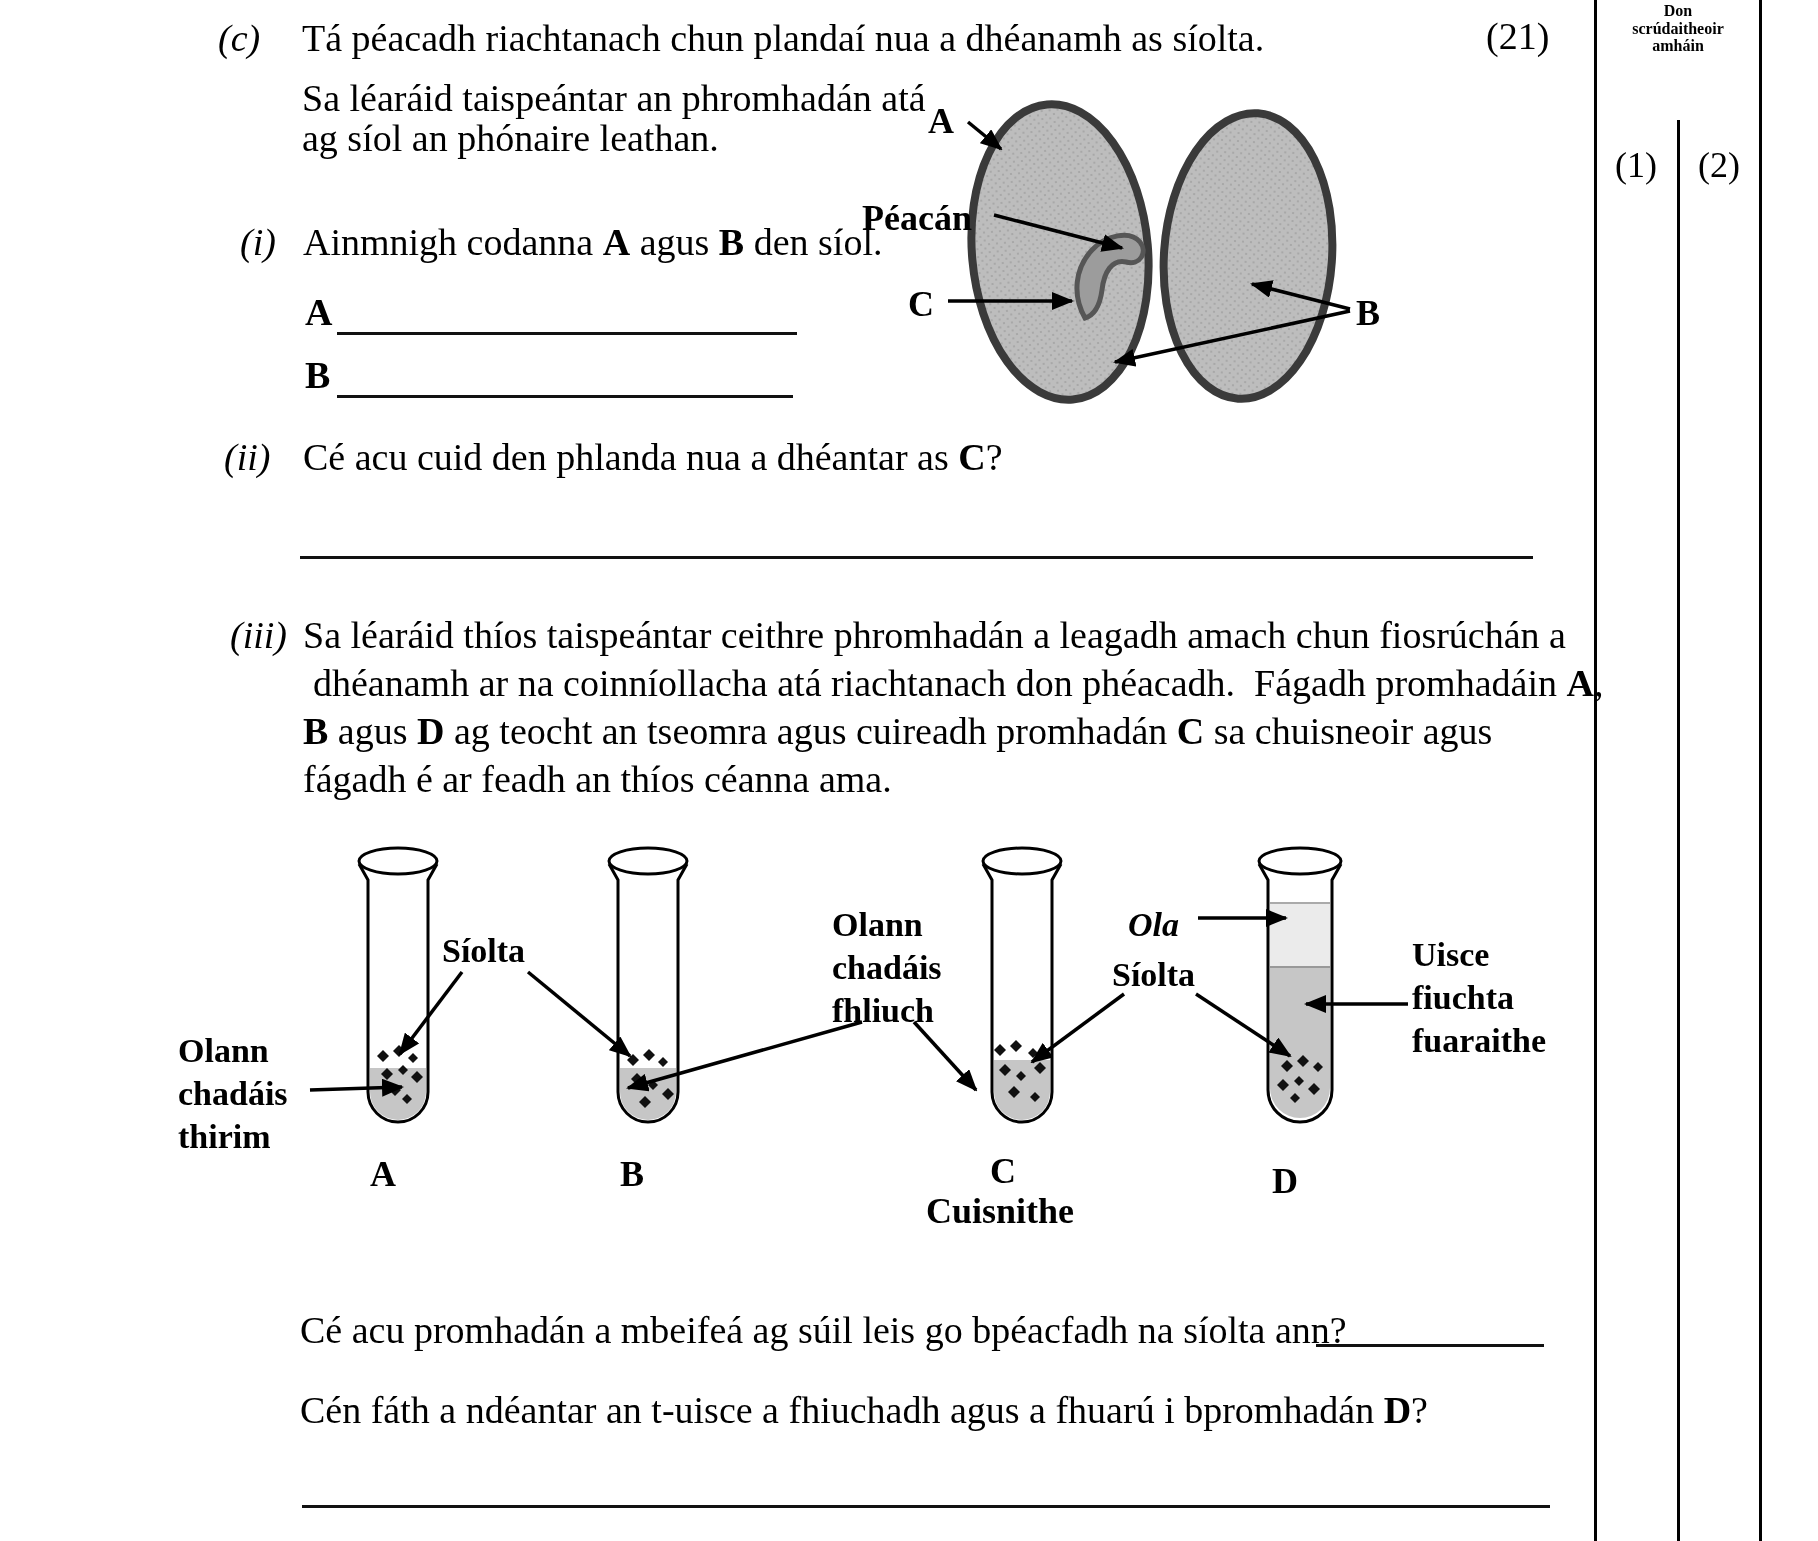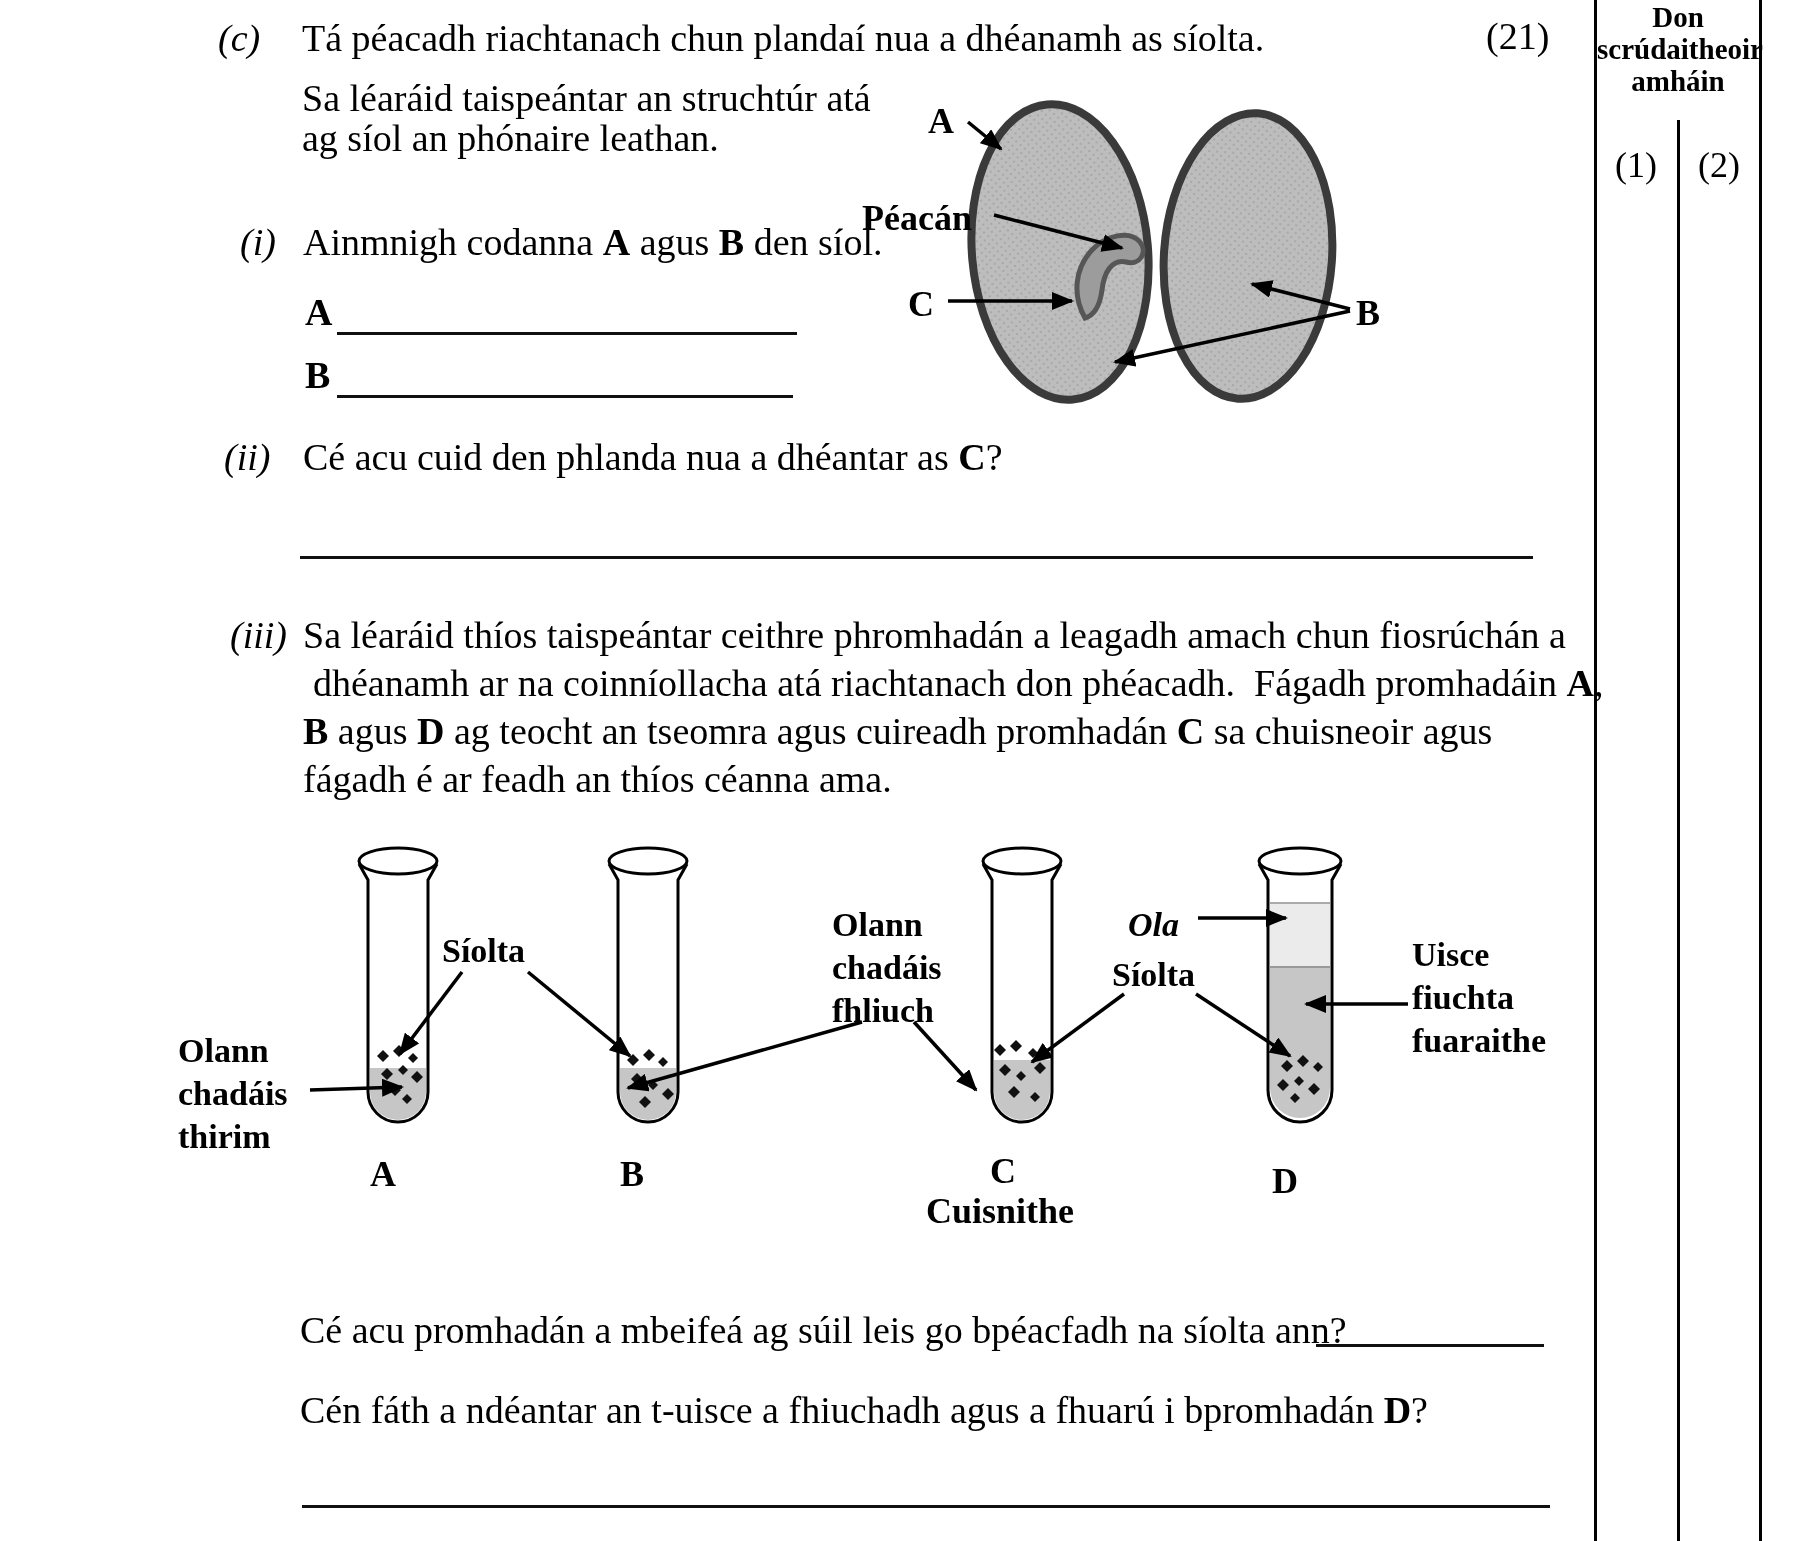--- a/index.html
+++ b/index.html
@@ -7,21 +7,21 @@
         font-family:"Liberation Serif","DejaVu Serif",serif;color:#000;}
   .abs{position:absolute;}
   .txt{font-size:38px;line-height:1.08;white-space:nowrap;}
   .itm{font-style:italic;}
   .dlab{font-size:34px;font-weight:bold;line-height:1.24;white-space:nowrap;}
   .dlab3{font-size:34px;font-weight:bold;line-height:1.26;}
   .slab{font-size:36px;font-weight:bold;white-space:nowrap;}
   .ctr{text-align:left;}
   .ansline{border-top:3px solid #111;height:0;}
   .vline{width:3px;background:#000;}
-  .mhead{font-size:29px;font-weight:bold;line-height:1.1;text-align:center;
+  .mhead{font-size:16px;font-weight:bold;line-height:1.1;text-align:center;
          font-family:"Liberation Serif","DejaVu Serif",serif;}
   .mark{font-size:36px;text-align:center;}
   b{font-weight:bold;}
 </style>
 </head>
 <body>
 
 <div class="page">
 
   <div class="abs vline" style="left:1594px;top:0;height:1541px;"></div>
@@ -31,21 +31,21 @@
     <div>Don</div>
     <div>scrúdaitheoir</div>
     <div>amháin</div>
   </div>
   <div class="abs mark" style="left:1596px;top:144px;width:80px;">(1)</div>
   <div class="abs mark" style="left:1679px;top:144px;width:80px;">(2)</div>
 
   <div class="abs txt itm" style="left:218px;top:18px;">(c)</div>
   <div class="abs txt" style="left:302px;top:18px;">Tá péacadh riachtanach chun plandaí nua a dhéanamh as síolta.</div>
   <div class="abs txt" style="left:1486px;top:16px;">(21)</div>
-  <div class="abs txt" style="left:302px;top:78px;">Sa léaráid taispeántar an struchtúr atá</div>
+  <div class="abs txt" style="left:302px;top:78px;">Sa léaráid taispeántar an phromhadán atá</div>
   <div class="abs txt" style="left:302px;top:118px;">ag síol an phónaire leathan.</div>
 
   <svg class="abs" style="left:850px;top:85px;" width="580" height="330" viewBox="850 85 580 330">
     <defs>
       <pattern id="dots" width="8" height="8" patternUnits="userSpaceOnUse">
         <rect width="8" height="8" fill="#bdbdbd"></rect>
         <circle cx="2" cy="2" r="1.1" fill="#a3a3a3"></circle>
         <circle cx="6" cy="6" r="1.1" fill="#a3a3a3"></circle>
       </pattern>
       <marker id="ah1" markerUnits="userSpaceOnUse" markerWidth="22" markerHeight="18" viewBox="0 0 22 18" refX="20" refY="9" orient="auto">

